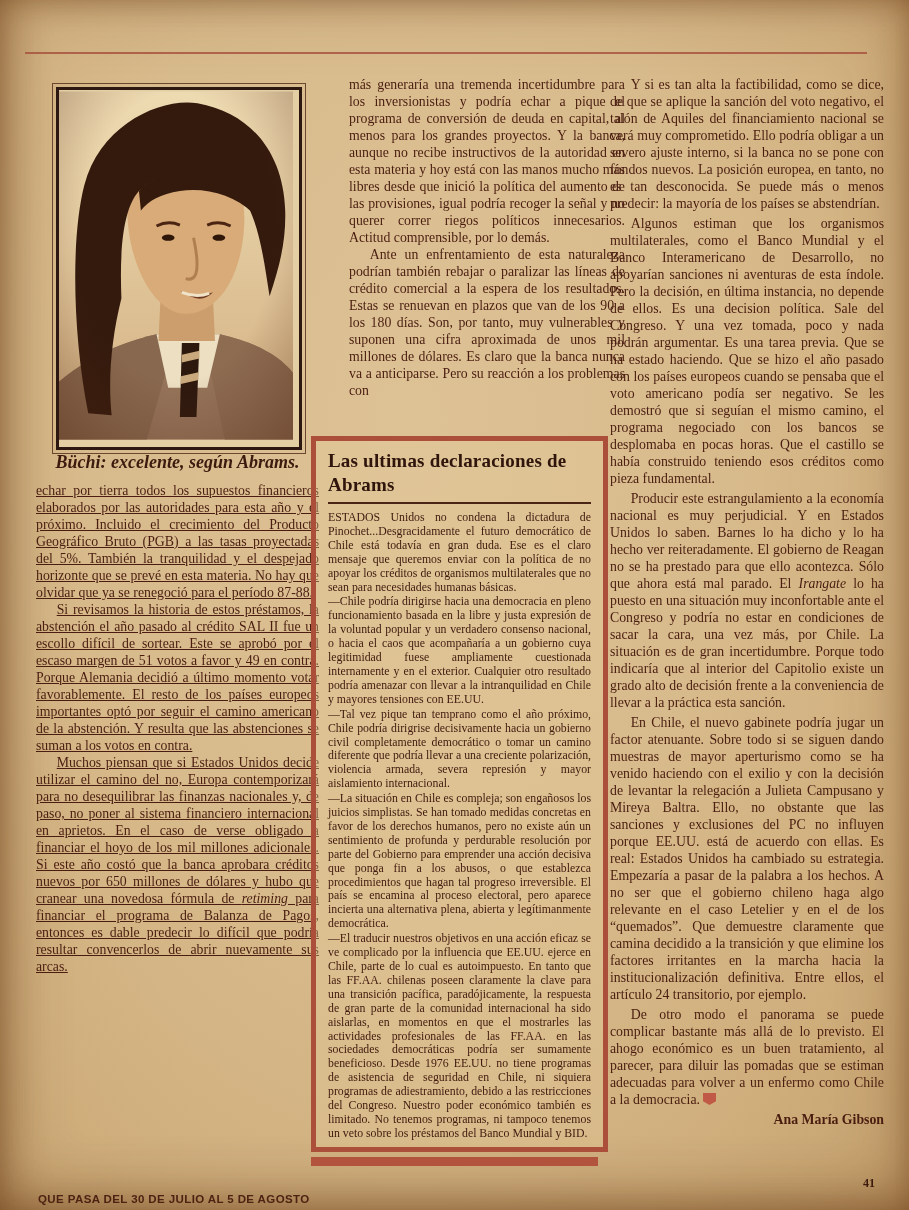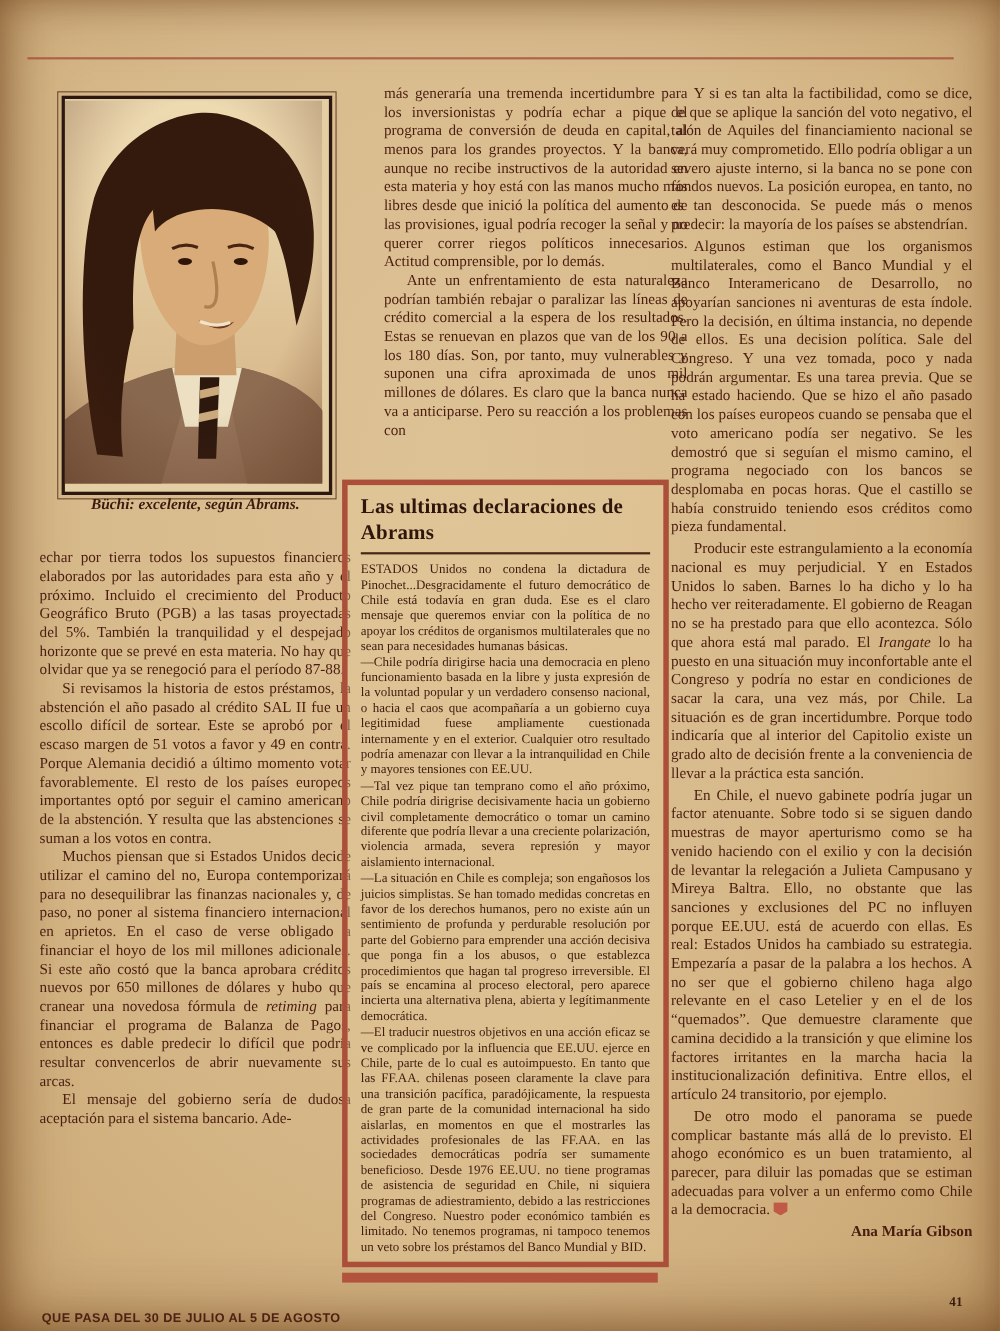--- a/index.html
+++ b/index.html
@@ -11,30 +11,30 @@
                    inset 18px 0 45px -18px rgba(95,50,15,.45),
                    inset -10px 0 35px -18px rgba(95,50,15,.30),
                    inset 0 -26px 55px -20px rgba(95,50,15,.40),
                    inset 0 14px 30px -18px rgba(95,50,15,.25);}
   .top-rule{position:absolute;left:25px;top:52px;width:842px;height:2px;background:#a85340;opacity:.85;}
   
   .textcol{position:absolute;color:#4a1d10;font-size:13.8px;line-height:17px;
            text-align:justify;overflow:hidden;}
   .textcol p{margin:0;}
   .textcol p.indent{text-indent:1.5em;}
-  .col1{left:36px;top:498px;width:283px;height:680px;}
+  .col1{left:36px;top:482px;width:283px;height:680px;text-decoration:underline;}
   .col2{left:349px;top:76px;width:276px;height:354px;}
   .col3{left:610px;top:76px;width:274px;height:1074px;}
   .col3 p{margin-bottom:3px;}
   
   .photo-frame{position:absolute;left:56px;top:87px;width:240px;height:357px;
                border:3px solid #2c1810;outline:1px solid #6b4730;outline-offset:3px;
                background:#e4cfa4;overflow:hidden;}
   .photo-caption{position:absolute;left:36px;top:452px;width:283px;text-align:center;
-                 font-style:italic;font-weight:bold;font-size:14px;color:#3d1a0e;}
+                 font-style:italic;font-weight:bold;font-size:18px;color:#3d1a0e;}
   
   .abrams-box{position:absolute;left:311px;top:436px;width:297px;height:716px;
               border:5px solid #ab4f3a;box-sizing:border-box;
               background:rgba(228,202,155,.35);
               padding:8px 12px 6px 12px;overflow:hidden;}
   .abrams-title{font-weight:bold;font-size:19px;line-height:24px;color:#2f150b;
                 letter-spacing:.2px;border-bottom:2px solid #4a2415;padding-bottom:5px;margin:0 0 7px 0;}
   .abrams-body{font-size:11.8px;line-height:13.9px;color:#3f1a0e;text-align:justify;}
   .abrams-body p{margin:0 0 1px 0;}
   .under-bar{position:absolute;left:311px;top:1157px;width:287px;height:9px;background:#b2543d;}
@@ -96,21 +96,20 @@
       <path d="M126,206 q15,6 28,1" stroke="#f0e3c8" stroke-width="3" fill="none"></path>
       <rect width="240" height="357" fill="url(#vign)"></rect>
     </svg>
   </div>
   <div class="photo-caption">Büchi: excelente, según Abrams.</div>
 
   <div class="textcol col1">
     <p>echar por tierra todos los supuestos financieros elaborados por las autoridades para esta año y el próximo. Incluido el crecimiento del Producto Geográfico Bruto (PGB) a las tasas proyectadas del 5%. También la tranquilidad y el despejado horizonte que se prevé en esta materia. No hay que olvidar que ya se renegoció para el período 87-88.</p>
     <p class="indent">Si revisamos la historia de estos préstamos, la abstención el año pasado al crédito SAL II fue un escollo difícil de sortear. Este se aprobó por el escaso margen de 51 votos a favor y 49 en contra. Porque Alemania decidió a último momento votar favorablemente. El resto de los países europeos importantes optó por seguir el camino americano de la abstención. Y resulta que las abstenciones se suman a los votos en contra.</p>
     <p class="indent"><span>Muchos piensan que si Estados Unidos decide utilizar el camino del no, Europa contemporizará para no desequilibrar las finanzas nacionales y, de paso, no poner al sistema financiero internacional en aprietos. En el caso de verse obligado a financiar el hoyo de los mil millones adicionales. Si este año costó que la banca aprobara créditos nuevos por 650 millones de dólares y hubo que cranear una novedosa fórmula de </span><i>retiming</i><span> para financiar el programa de Balanza de Pagos, entonces es dable predecir lo difícil que podría resultar convencerlos de abrir nuevamente sus arcas.</span></p>
-    <p class="indent">El mensaje del gobierno sería de dudosa aceptación para el sistema bancario. Ade-</p>
   </div>
 
   <div class="textcol col2">
     <p>más generaría una tremenda incertidumbre para los inversionistas y podría echar a pique el programa de conversión de deuda en capital, al menos para los grandes proyectos. Y la banca, aunque no recibe instructivos de la autoridad en esta materia y hoy está con las manos mucho más libres desde que inició la política del aumento de las provisiones, igual podría recoger la señal y no querer correr riegos políticos innecesarios. Actitud comprensible, por lo demás.</p>
     <p class="indent">Ante un enfrentamiento de esta naturaleza podrían también rebajar o paralizar las líneas de crédito comercial a la espera de los resultados. Estas se renuevan en plazos que van de los 90 a los 180 días. Son, por tanto, muy vulnerables y suponen una cifra aproximada de unos mil millones de dólares. Es claro que la banca nunca va a anticiparse. Pero su reacción a los problemas con</p>
   </div>
 
   <div class="abrams-box">
     <h2 class="abrams-title">Las ultimas declaraciones de Abrams</h2>
     <div class="abrams-body">

